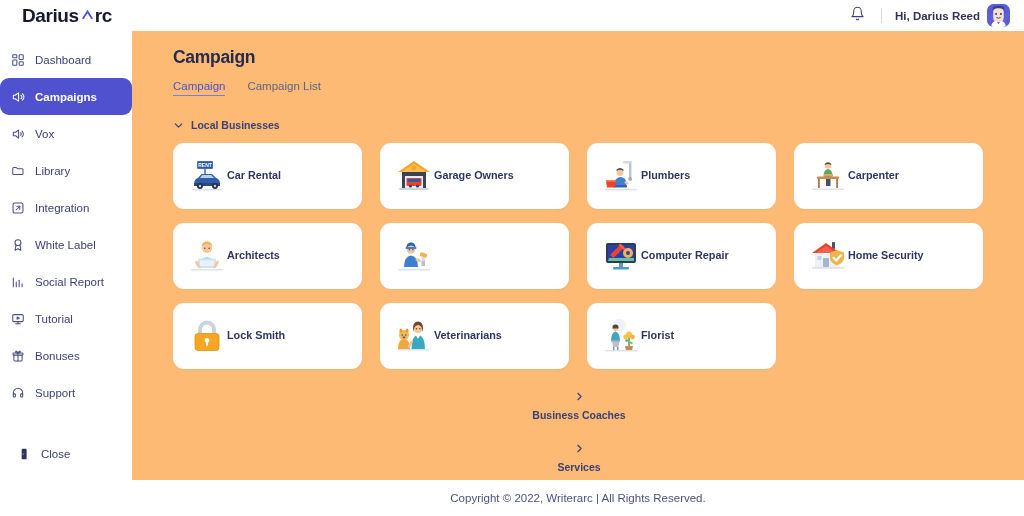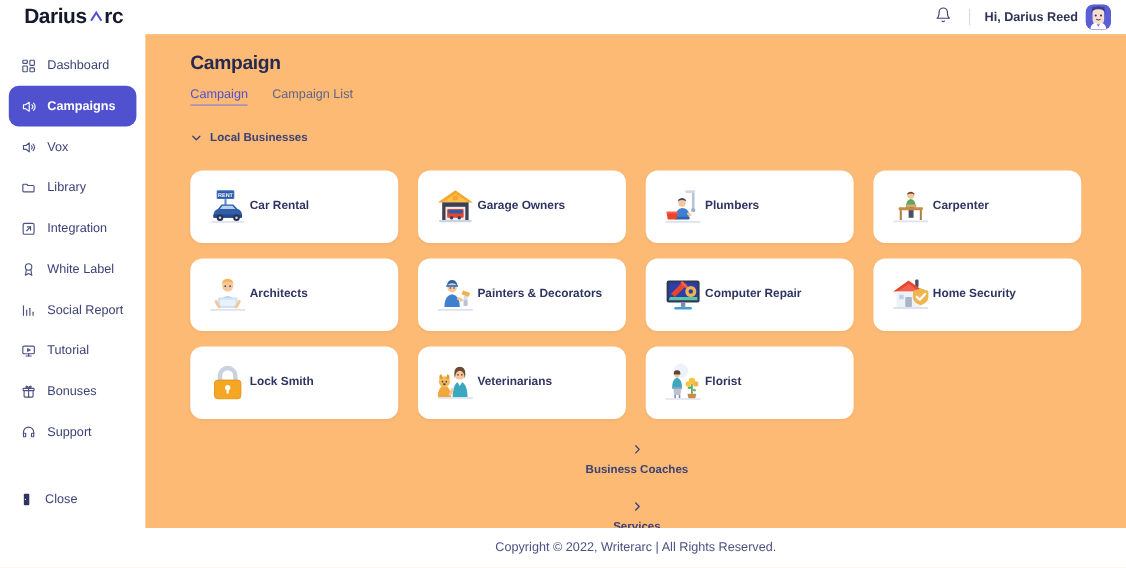--- a/index.html
+++ b/index.html
@@ -62,21 +62,21 @@
   .body-row { flex: 1; display: flex; min-height: 0; }
 
   
   .sidebar {
     width: 132px; min-width: 132px;
     background: #ffffff;
     display: flex; flex-direction: column;
     padding-top: 10px;
     position: relative;
   }
-  .nav { display: flex; flex-direction: column; gap: 0px; padding: 0 8px; }
+  .nav { display: flex; flex-direction: column; gap: 0px; padding: 0 0; }
   .nav-item {
     display: flex; align-items: center;
     height: 37px; padding: 0 10px;
     border-radius: 9px;
     color: #3c4276; font-size: 11.5px;
     cursor: pointer; gap: 10px;
     white-space: nowrap;
   }
   .nav-item.active { background: #4f51ce; color: #ffffff; font-weight: bold; }
   .nav-item .ico { width: 15px; height: 15px; display:flex; align-items:center; justify-content:center; flex: 0 0 15px;}
@@ -106,21 +106,21 @@
   }
   .tab.active { color: #4f51ce; }
   .tab.active::after {
     content: ""; position: absolute; left: 0; right: 0; bottom: 0;
     height: 1.5px; background: #7b7ed8;
   }
 
   .accordion-head {
     display: flex; align-items: center; gap: 7px;
     font-size: 10.5px; font-weight: bold; color: #3b4178;
-    cursor: pointer; margin-bottom: 24px;
+    cursor: pointer; margin-bottom: 12px;
     white-space: nowrap;
   }
   .accordion-head .chev { width: 11px; height: 11px; display:flex; align-items:center; justify-content:center;}
   .accordion-head.collapsed { margin: 0 0 22px 0; flex-direction: column; }
 
   .card-grid {
     display: grid;
     grid-template-columns: repeat(4, 189px);
     gap: 14px 18px;
     margin-bottom: 22px;
@@ -453,21 +453,20 @@
                 <circle cx="15.4" cy="13.8" r="0.75" fill="#3f4a63"></circle>
                   <circle cx="18.8" cy="13.8" r="0.75" fill="#3f4a63"></circle>
                 <path d="M10 31 Q10 20.5 17 19.5 Q24 20.5 24 31z" fill="#3f7fd0"></path>
                 <path d="M22 22 Q26 22.5 27.5 25 L25 26.5 Q23.5 24.5 21.5 24.5z" fill="#f7c59a"></path>
                 <rect x="26" y="17" width="7" height="4" rx="1" transform="rotate(20 29.5 19)" fill="#f0b44e"></rect>
                 <rect x="27.5" y="21" width="3.5" height="9" rx="0.8" fill="#d7dce8"></rect>
                 <rect x="27.5" y="25" width="3.5" height="5" fill="#b9c1d3"></rect>
                 <rect x="4" y="33" width="32" height="1.6" rx="0.8" fill="#dde2ef"></rect>
               </svg>
             </span>
-            <span class="card-label">Painters &amp; Decorators</span>
           </div>
 
           <div class="card">
             <span class="card-ico">
               <svg width="40" height="40" viewBox="0 0 40 40">
                 <rect x="5" y="7" width="30" height="20" rx="2" fill="#2f3a55"></rect>
                 <rect x="7" y="9" width="26" height="16" fill="#2d3ea8"></rect>
                 <path d="M8 22 L33 22 L33 25 L7 25z" fill="#5cc5a8"></path>
                 <path d="M9 19 L20 8 L23.5 11 L12.5 22z" fill="#e8452f"></path>
                 <path d="M19 7.5 L24.5 12.5 L22.5 14 L17.5 9z" fill="#f4614c"></path>

